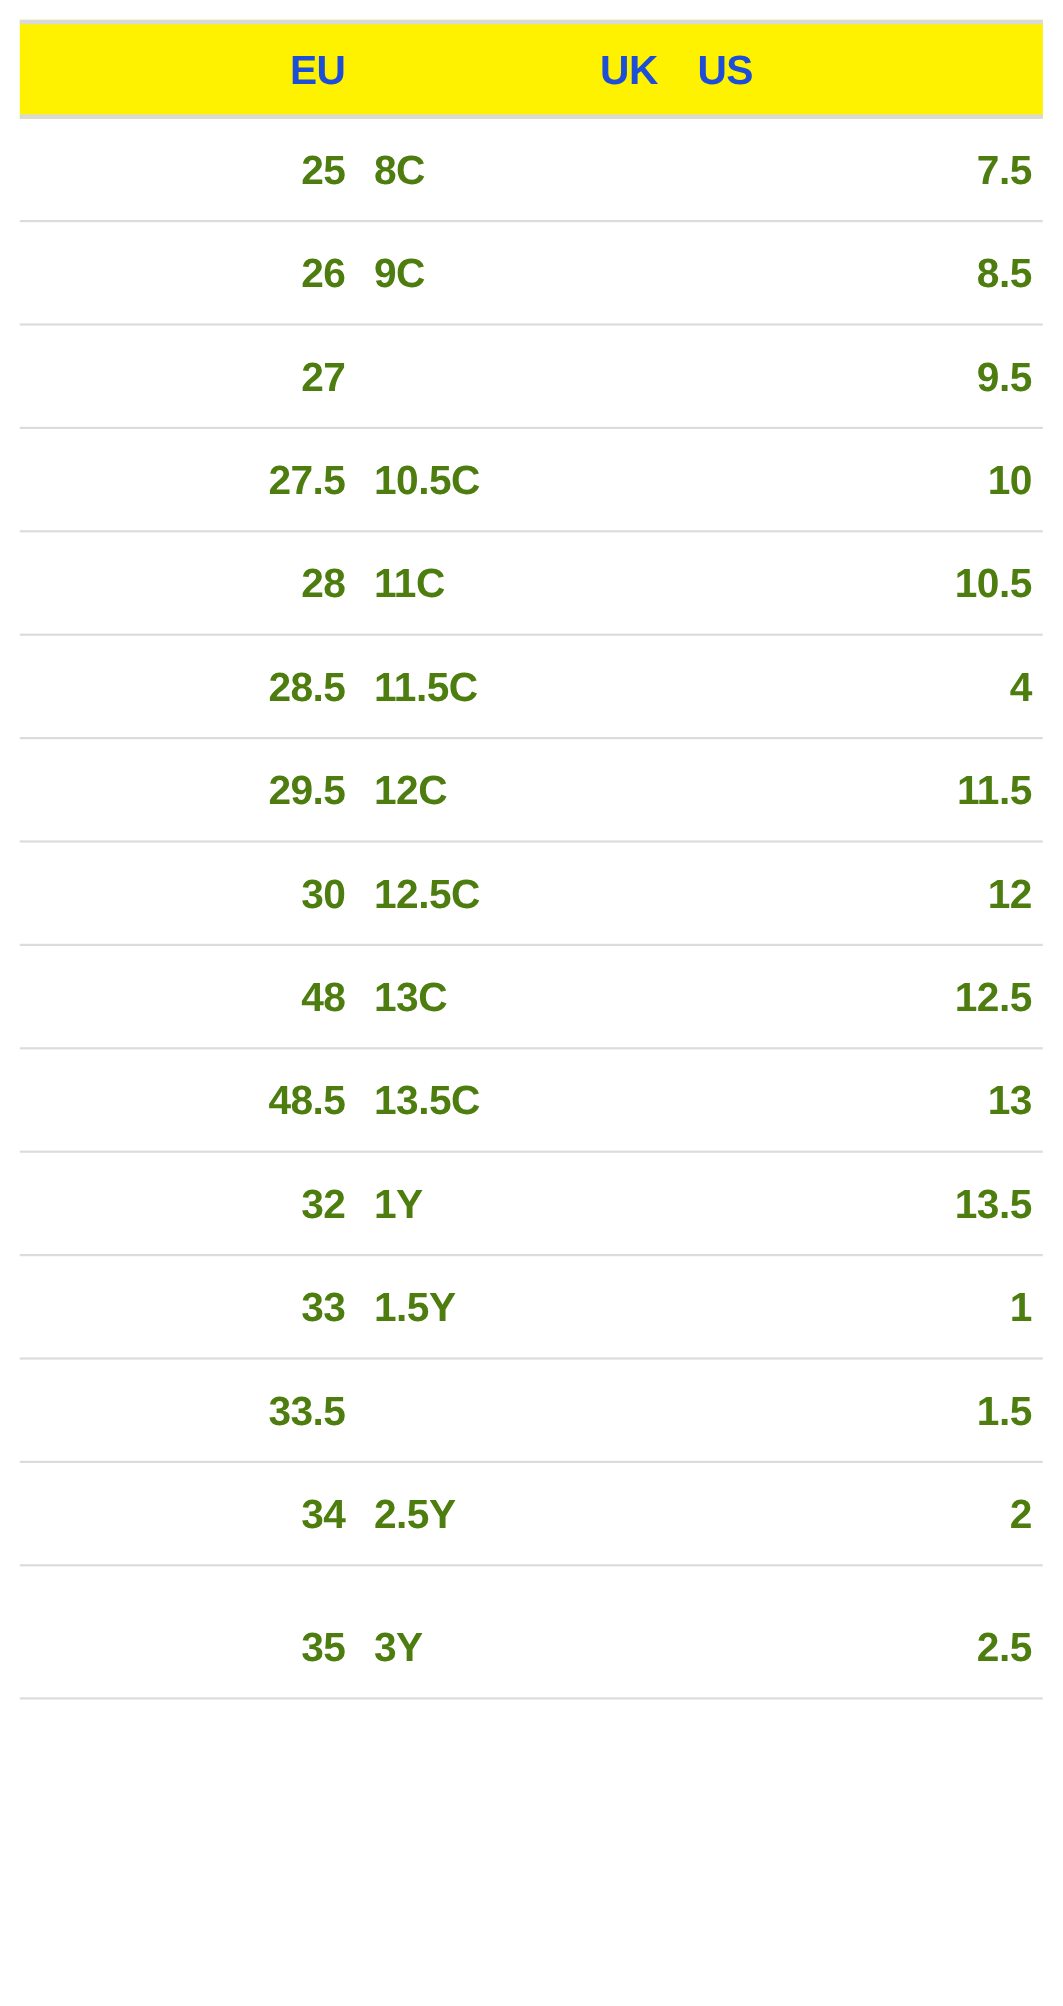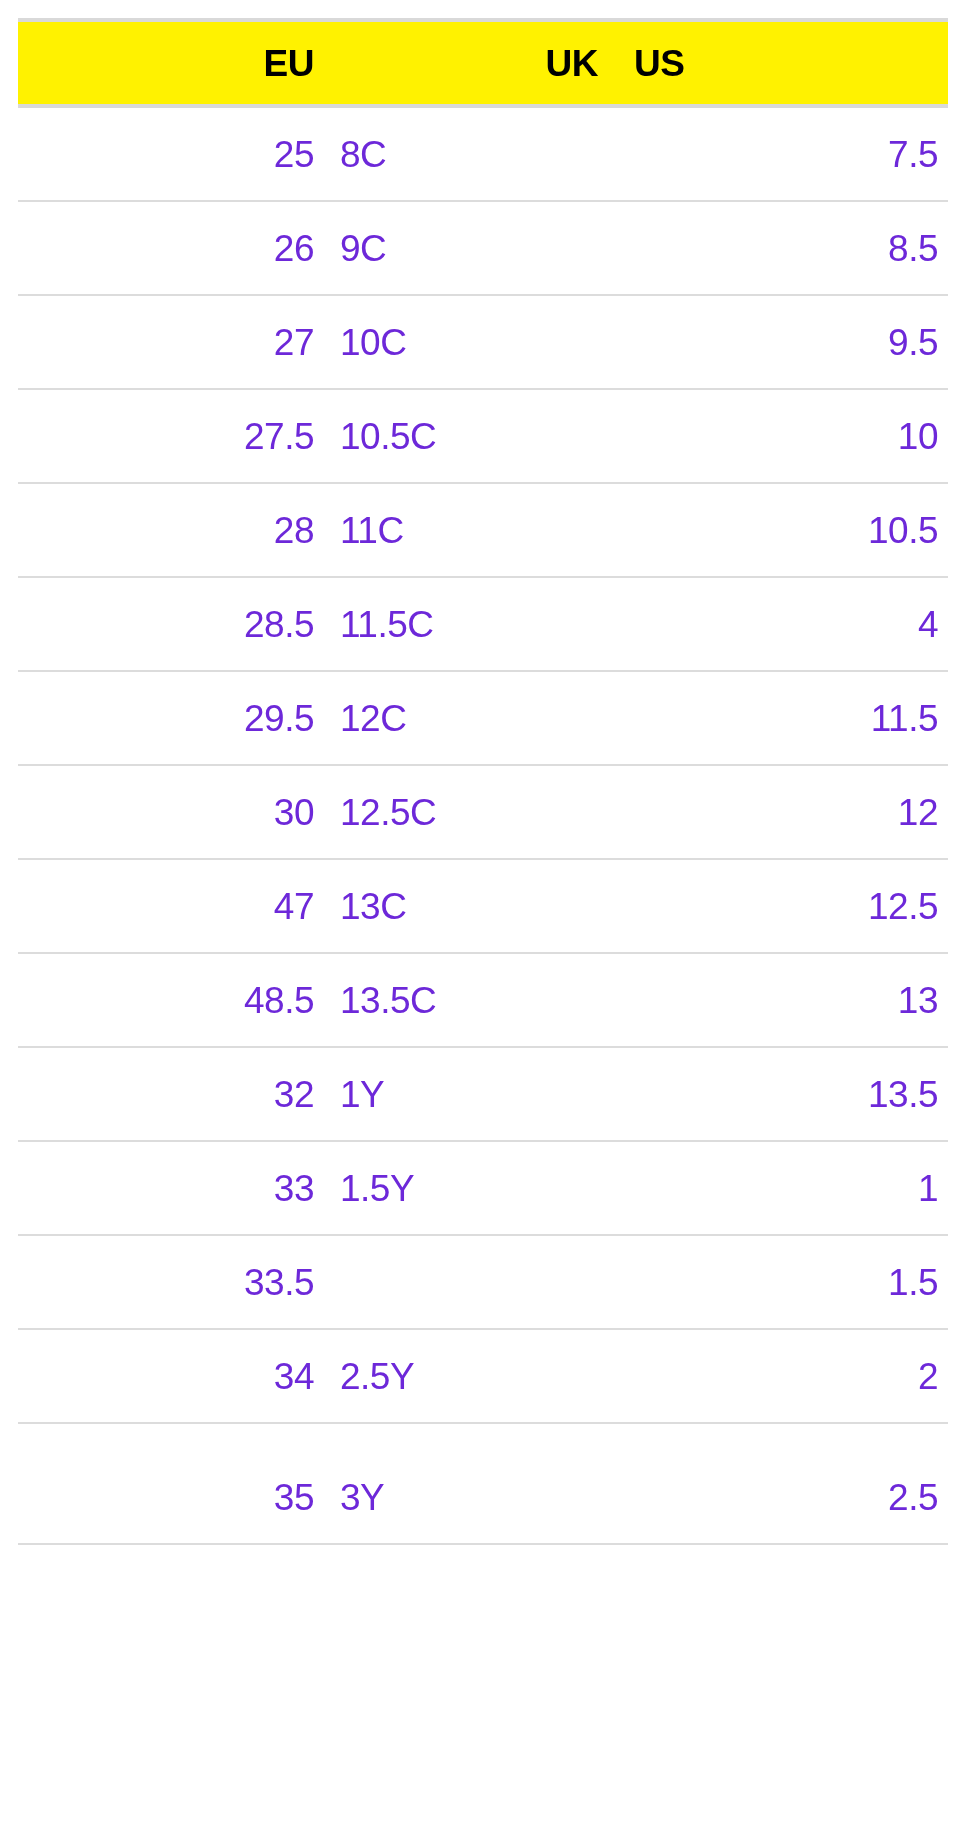--- a/index.html
+++ b/index.html
@@ -44,22 +44,22 @@
     box-sizing: border-box;
   }
   .table-row:last-child {
     border-bottom: 2px solid #dcdcdc;
     margin-top: 27px;
   }
 
   
   .cell {
     font-size: 37px;
-    font-weight: 400;
-    color: #6d28d9;
+    font-weight: 700;
+    color: #4d7c0f;
     letter-spacing: -0.5px;
     line-height: 1;
     font-stretch: condensed;
     white-space: nowrap;
   }
   .cell-eu {
     width: 296px;
     text-align: right;
     padding-right: 0;
     box-sizing: border-box;
@@ -71,21 +71,21 @@
     box-sizing: border-box;
   }
   .cell-uk {
     flex: 1 1 auto;
     text-align: right;
     padding-right: 10px;
     box-sizing: border-box;
   }
 
   .table-header .cell {
-    color: #000000;
+    color: #1d4ed8;
     font-size: 37px;
     font-weight: 700;
   }
 </style>
 </head>
 <body>
 
 <div class="size-table">
 
   <div class="table-header">
@@ -100,21 +100,20 @@
         <div class="cell cell-us">8C</div>
         <div class="cell cell-uk">7.5</div>
       </div>
       <div class="table-row">
         <div class="cell cell-eu">26</div>
         <div class="cell cell-us">9C</div>
         <div class="cell cell-uk">8.5</div>
       </div>
       <div class="table-row">
         <div class="cell cell-eu">27</div>
-        <div class="cell cell-us">10C</div>
         <div class="cell cell-uk">9.5</div>
       </div>
       <div class="table-row">
         <div class="cell cell-eu">27.5</div>
         <div class="cell cell-us">10.5C</div>
         <div class="cell cell-uk">10</div>
       </div>
       <div class="table-row">
         <div class="cell cell-eu">28</div>
         <div class="cell cell-us">11C</div>
@@ -129,21 +128,21 @@
         <div class="cell cell-eu">29.5</div>
         <div class="cell cell-us">12C</div>
         <div class="cell cell-uk">11.5</div>
       </div>
       <div class="table-row">
         <div class="cell cell-eu">30</div>
         <div class="cell cell-us">12.5C</div>
         <div class="cell cell-uk">12</div>
       </div>
       <div class="table-row">
-        <div class="cell cell-eu">47</div>
+        <div class="cell cell-eu">48</div>
         <div class="cell cell-us">13C</div>
         <div class="cell cell-uk">12.5</div>
       </div>
       <div class="table-row">
         <div class="cell cell-eu">48.5</div>
         <div class="cell cell-us">13.5C</div>
         <div class="cell cell-uk">13</div>
       </div>
       <div class="table-row">
         <div class="cell cell-eu">32</div>

